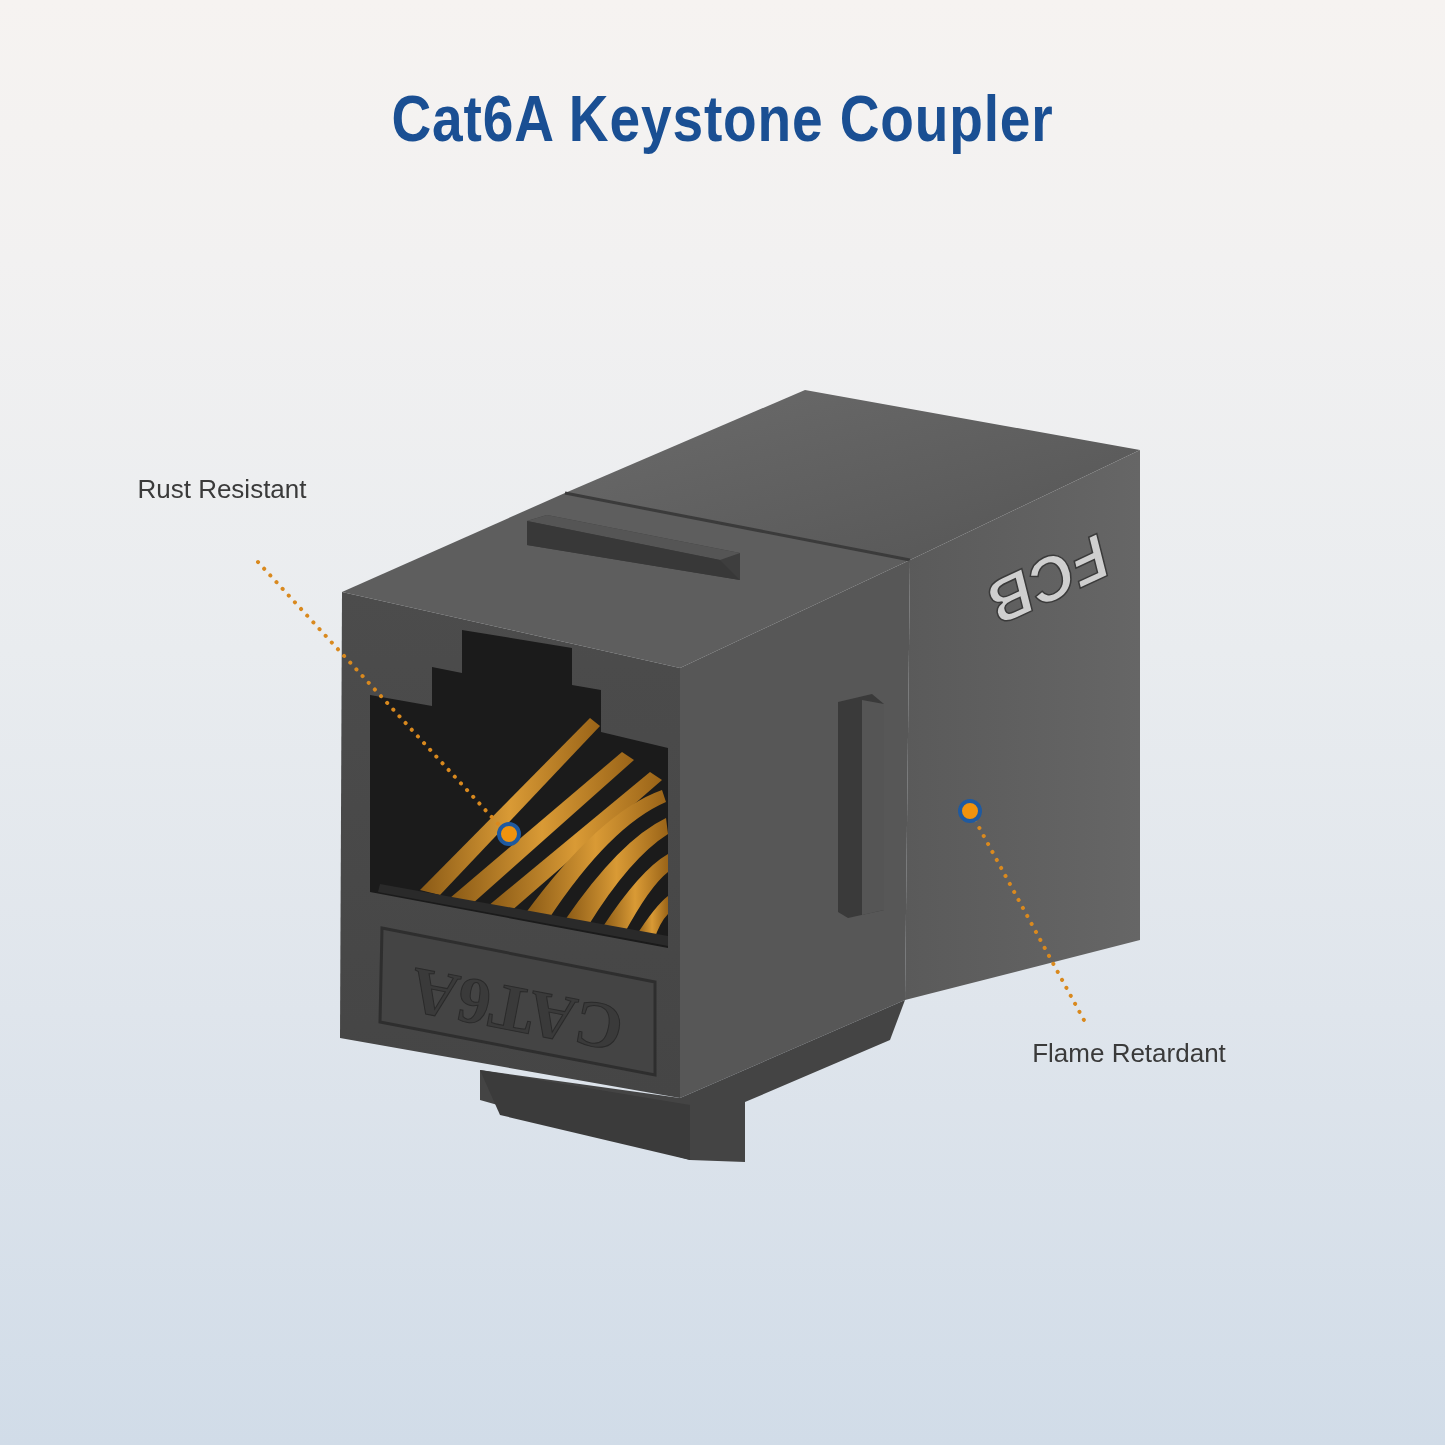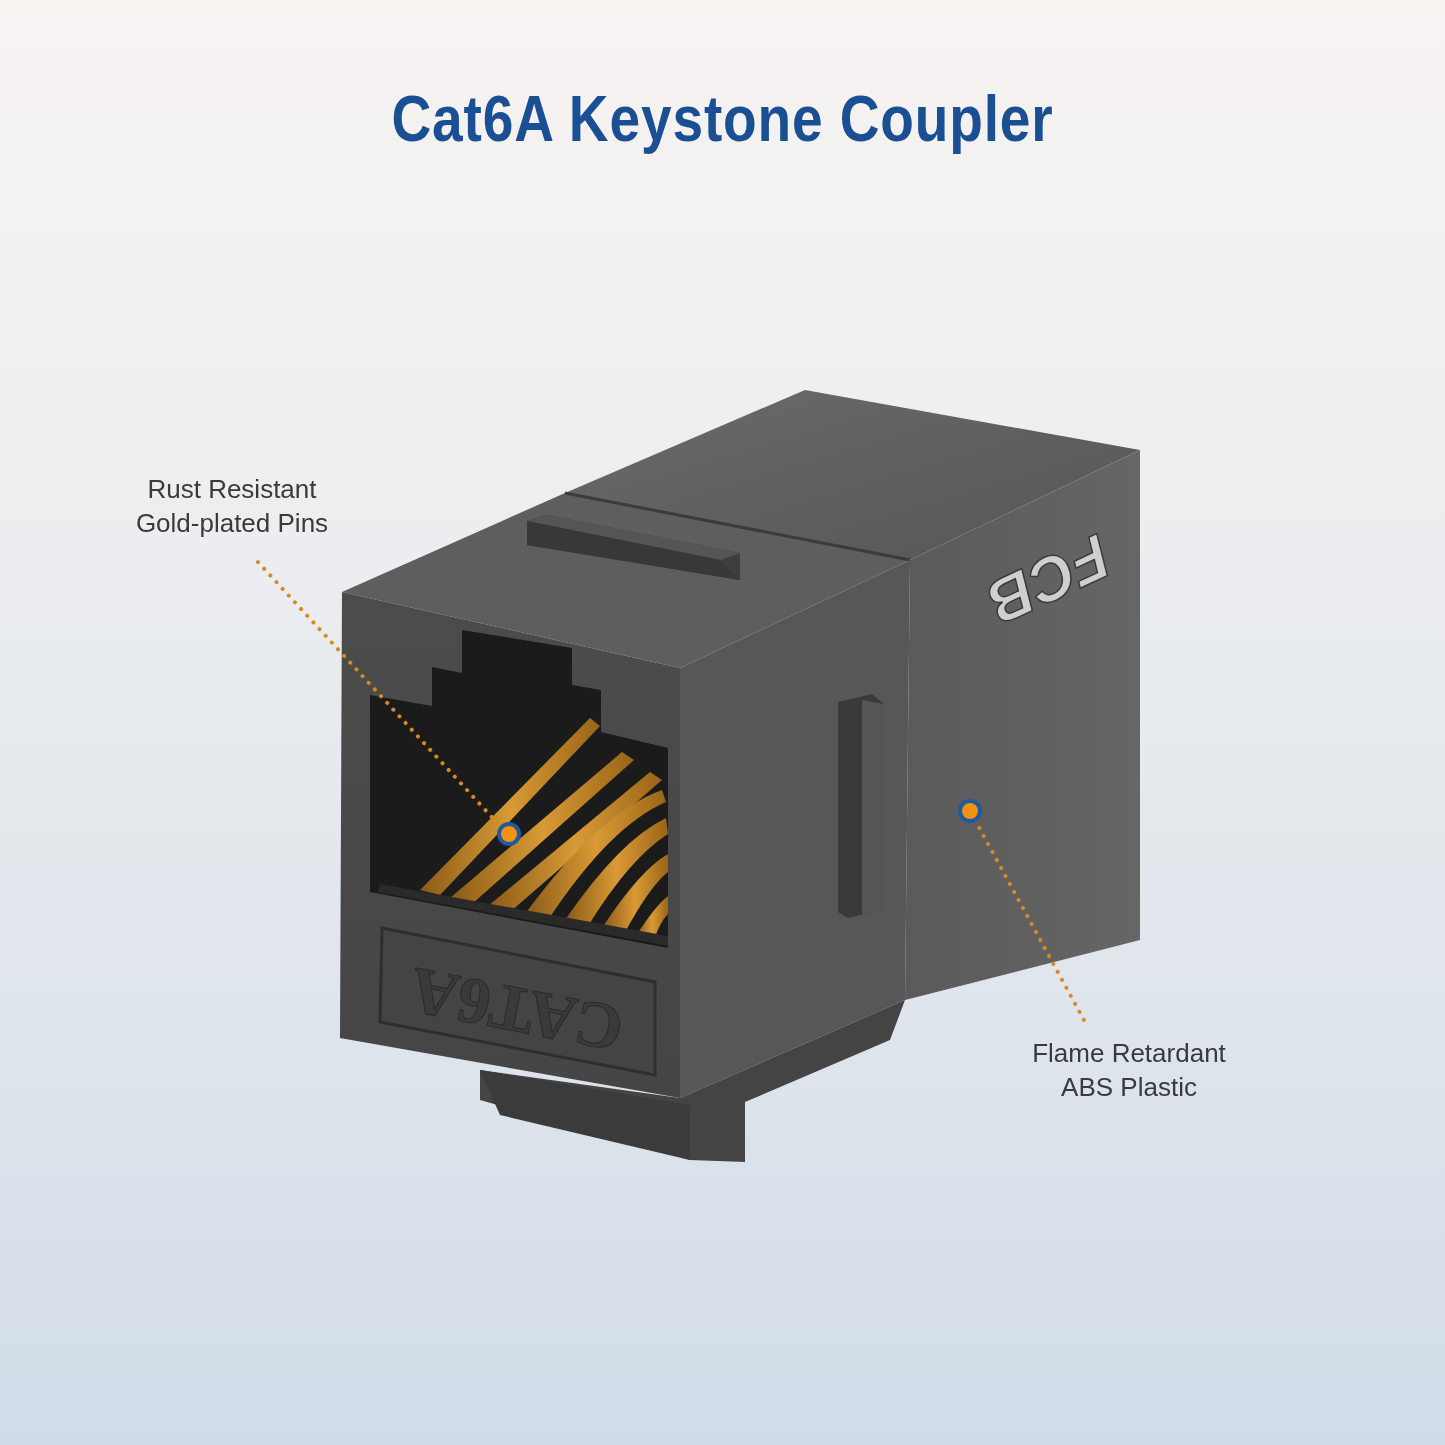--- a/index.html
+++ b/index.html
@@ -11,38 +11,36 @@
     .title {
       position: absolute; left: 0; right: 0; top: 82px;
       text-align: center; font-family: "Liberation Sans", sans-serif;
       font-weight: 700; font-size: 64px; letter-spacing: 1px;
       color: #1a4f93; transform: scaleX(0.86); transform-origin: center;
     }
     .callout {
       position: absolute; color: #3a3a3a; font-size: 26px; line-height: 34px;
       text-align: center; font-family: "Liberation Sans", sans-serif;
     }
-    .callout-pins { left: 103px; top: 472px; width: 258px; }
+    .callout-pins { left: 93px; top: 472px; width: 258px; }
     .callout-abs { left: 1000px; top: 1036px; width: 258px; text-align: center; }
     .callout span { display: block; }
     svg.product { position: absolute; left: 0; top: 0; }
   </style>
 </head>
 <body>
 
 <div class="title">Cat6A Keystone Coupler</div>
 
 <div class="callout callout-pins">
   <span>Rust Resistant</span>
-  <span>Gold-plated Pins</span>
 </div>
 
 <div class="callout callout-abs">
   <span>Flame Retardant</span>
-  <span>ABS Plastic</span>
 </div>
 
 <svg class="product" width="1445" height="1445" viewBox="0 0 1445 1445">
   <defs>
     <linearGradient id="topG" x1="0" y1="0" x2="1" y2="1">
       <stop offset="0" stop-color="#6b6b6b"></stop>
       <stop offset="1" stop-color="#555"></stop>
     </linearGradient>
     <linearGradient id="frontG" x1="0" y1="0" x2="0" y2="1">
       <stop offset="0" stop-color="#4c4c4c"></stop>

